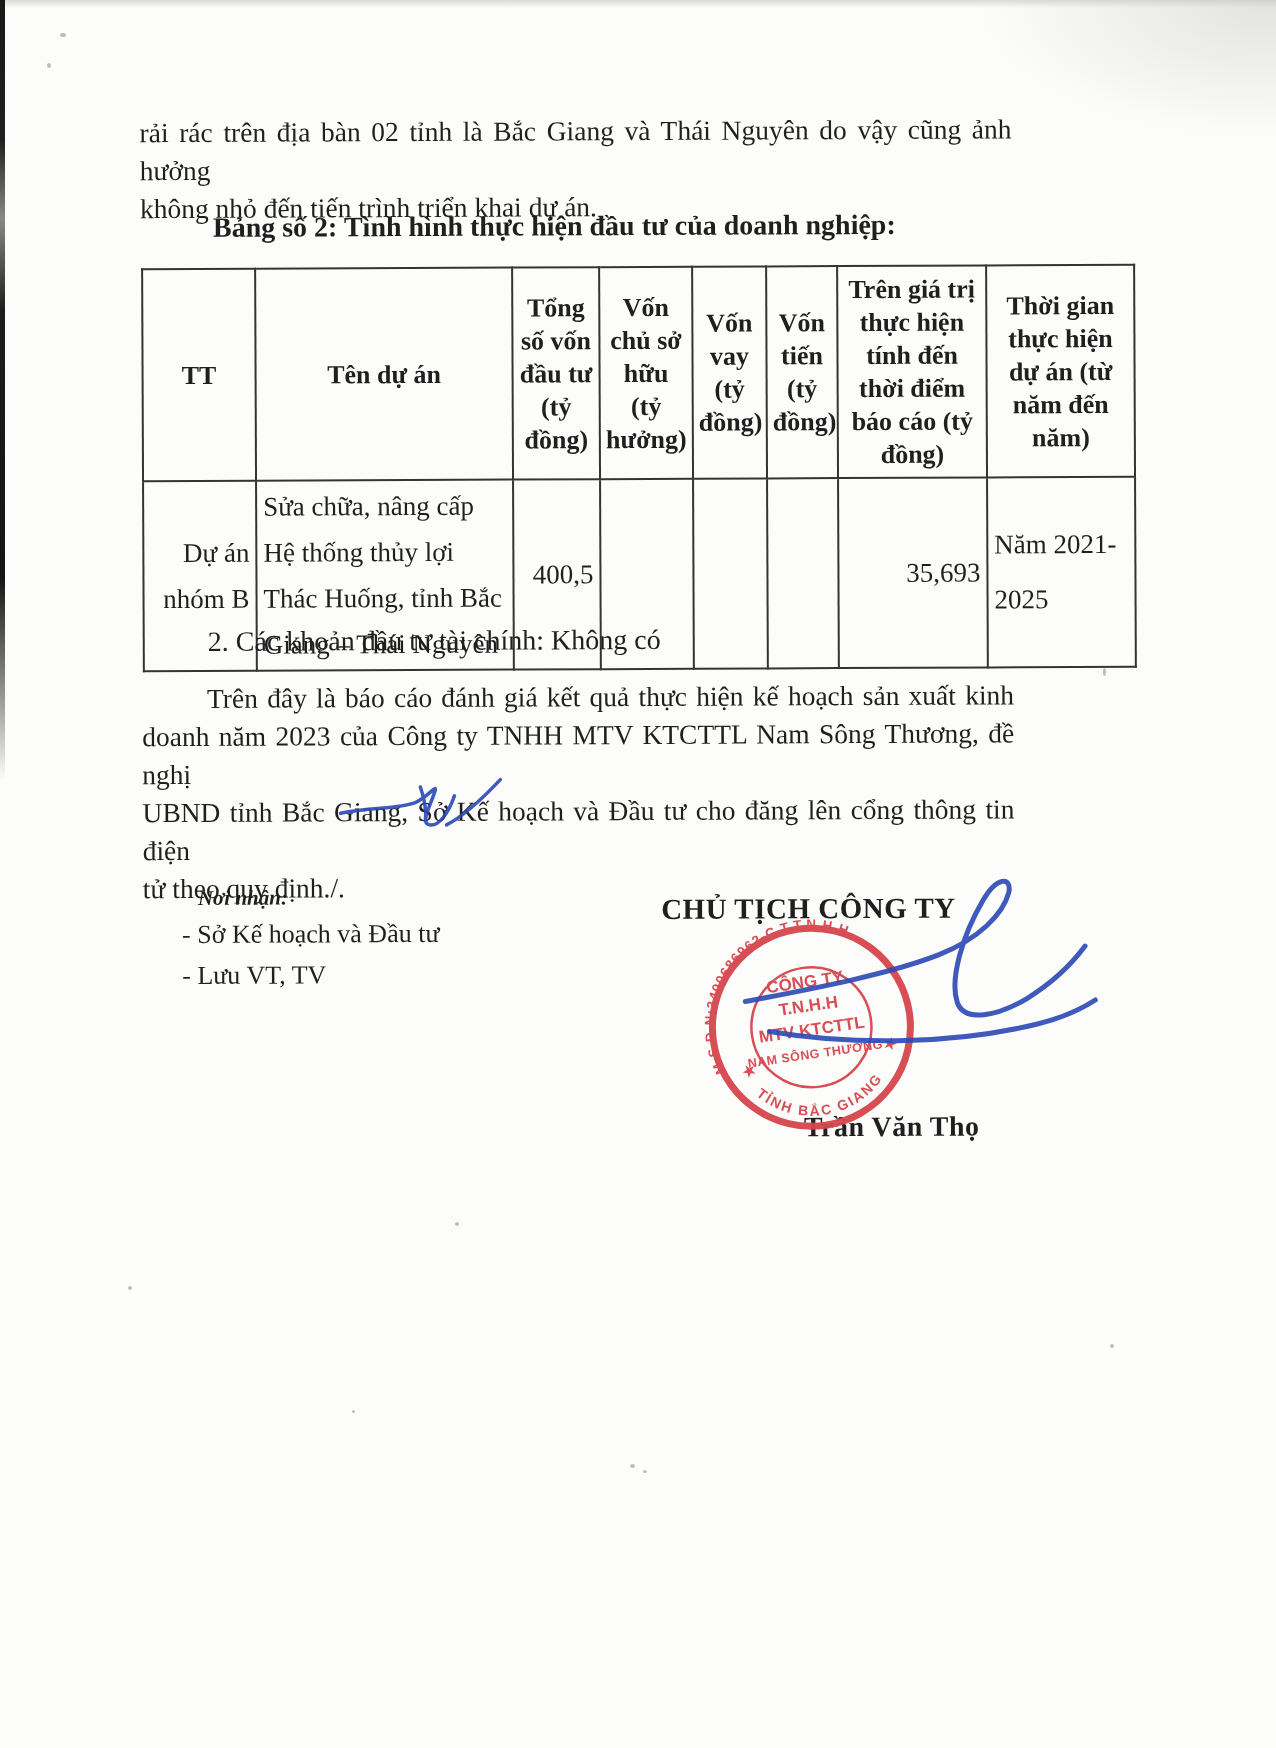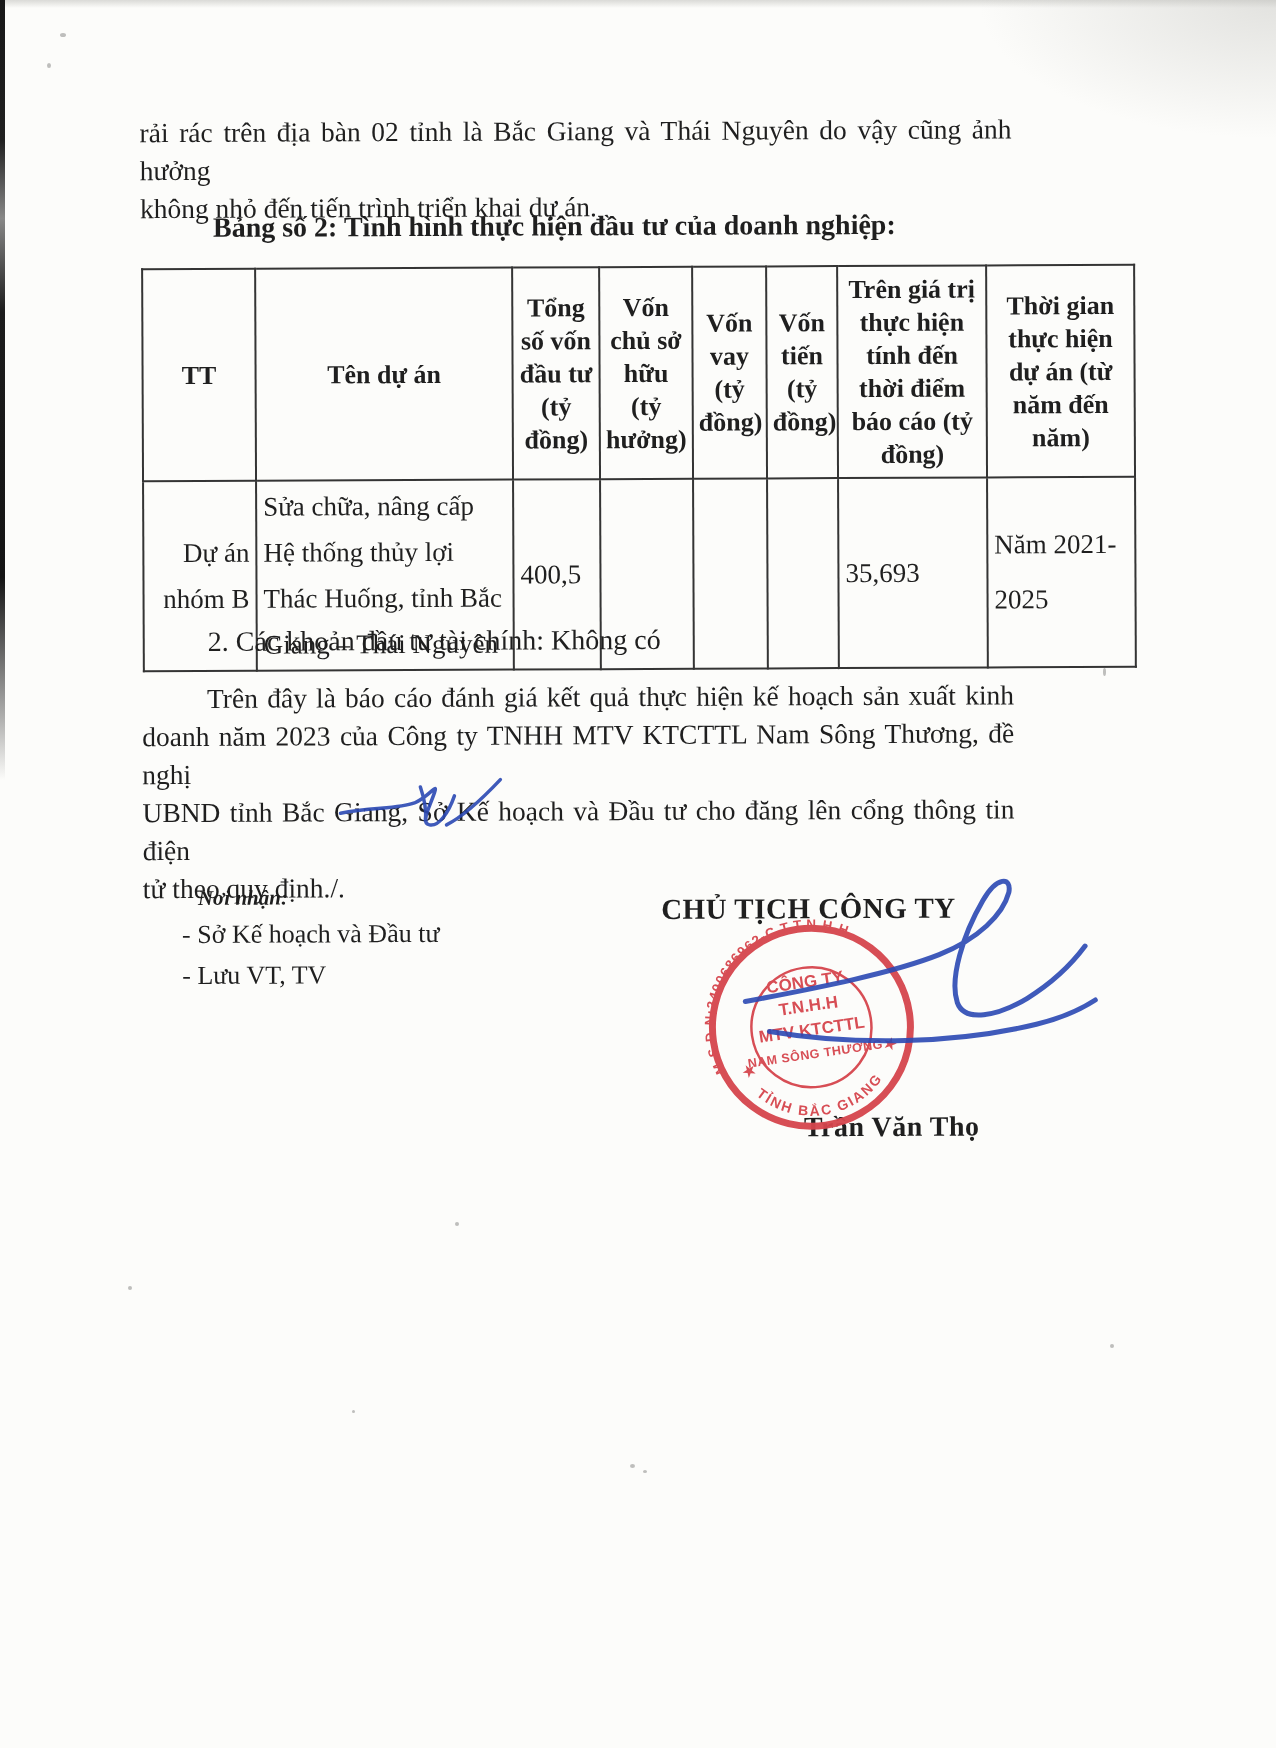--- a/index.html
+++ b/index.html
@@ -24,21 +24,21 @@
   .jlast{text-align-last:justify;}
   .bold{font-weight:bold;}
   
   table.inv{border-collapse:collapse;table-layout:fixed;width:992px;}
   table.inv,table.inv th,table.inv td{border:2px solid #343434;}
   table.inv th{font-size:26px;font-weight:bold;text-align:center;vertical-align:middle;
     line-height:33px;padding:6px 5px;}
   table.inv td{font-size:27px;padding:2px 6px;}
   td.c-tt{text-align:right;vertical-align:middle;line-height:46px;}
   td.c-name{text-align:left;vertical-align:top;line-height:46px;padding-top:6px;}
-  td.c-num{text-align:left;vertical-align:middle;padding-right:5px;padding-top:60px;}
+  td.c-num{text-align:right;vertical-align:middle;padding-right:5px;padding-top:60px;}
   td.c-year{text-align:left;vertical-align:middle;line-height:55px;}
   
   .noinhan{font-size:21px;font-weight:bold;font-style:italic;}
   .recips{font-size:26px;line-height:33px;}
   .sigtitle{font-size:29px;font-weight:bold;letter-spacing:.5px;text-align:center;}
   .signer{font-size:28px;font-weight:bold;letter-spacing:.5px;}
   .stampwrap{position:absolute;left:700px;top:918px;width:220px;height:220px;
     transform:rotate(-8deg);opacity:.95;}
   .inkoverlay{position:absolute;left:0;top:0;pointer-events:none;}
 </style>

